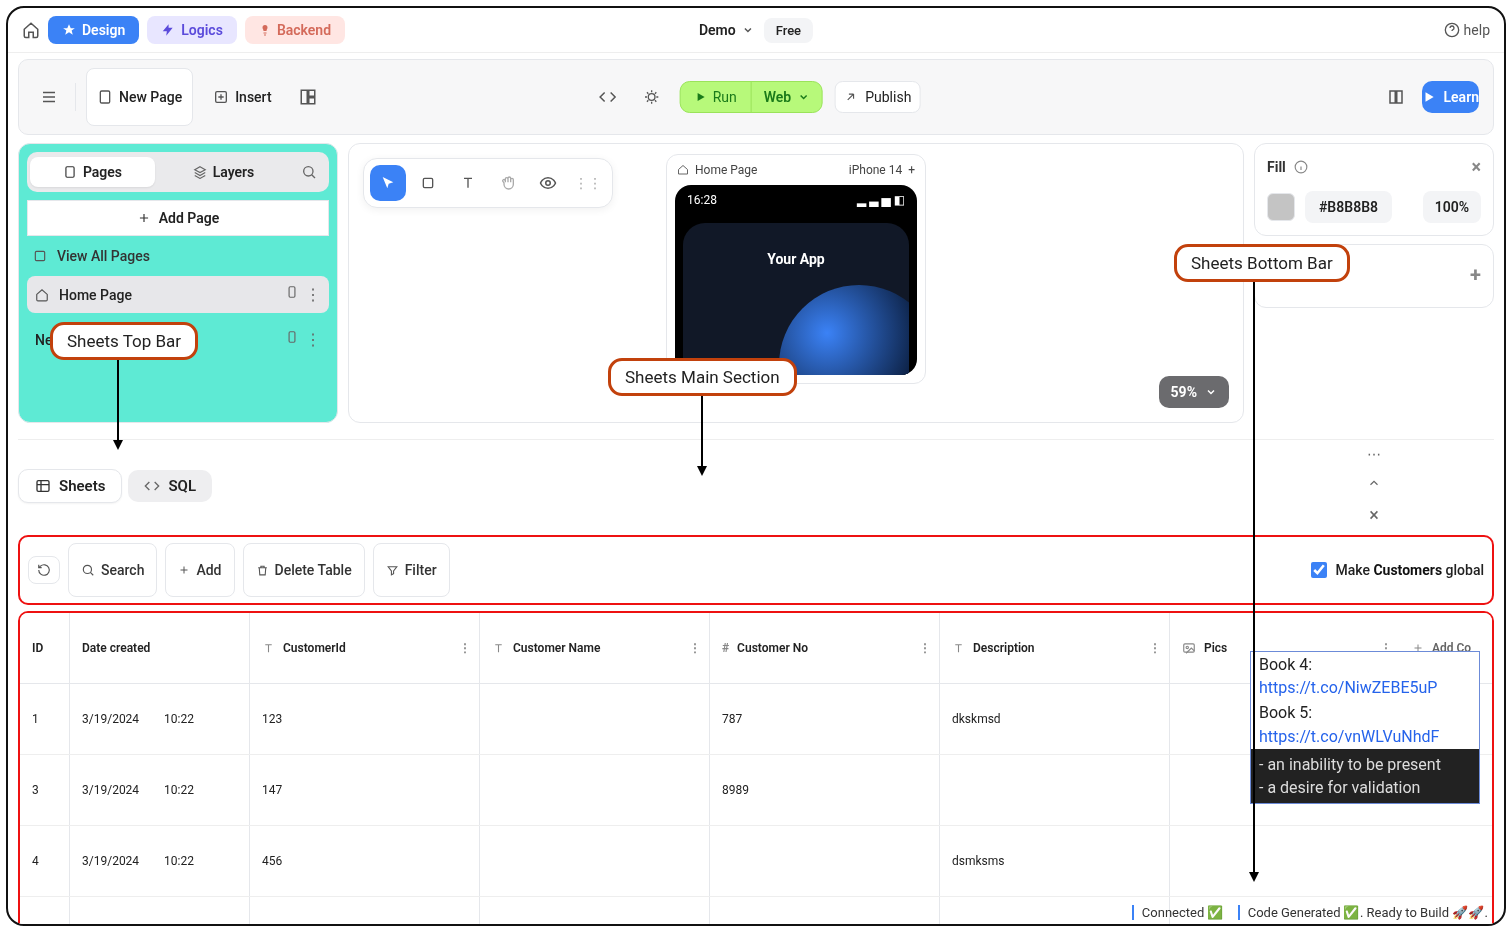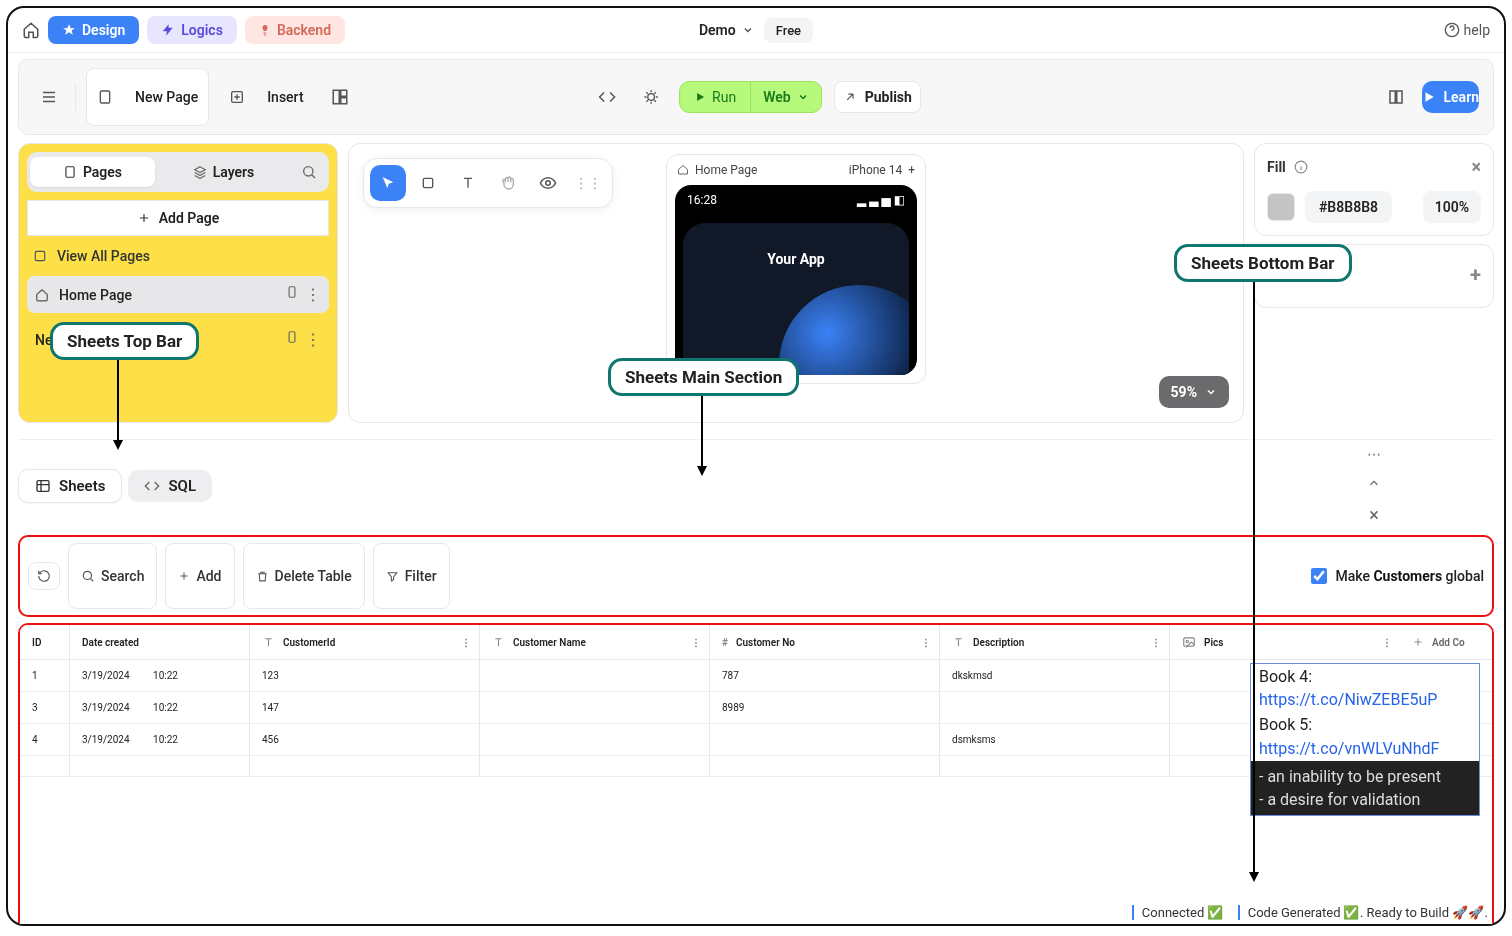--- a/index.html
+++ b/index.html
@@ -11,30 +11,30 @@
 .pill.lav{background:#e8e6ff;color:#5b4bdb}
 .pill.pink{background:#ffe6e3;color:#d46a5a}
 .topcenter{position:absolute;left:50%;transform:translateX(-50%);display:flex;align-items:center;gap:10px}
 .proj{font-weight:600;display:flex;align-items:center;gap:6px}
 .plan{background:#f3f4f6;padding:5px 12px;border-radius:8px;font-weight:500;font-size:13px}
 .topright{margin-left:auto;display:flex;align-items:center;gap:6px;color:#555}
 .hicon{width:18px;height:18px;display:inline-flex;align-items:center;justify-content:center}
 .row2{display:flex;align-items:center;padding:8px 14px;gap:10px;background:#f7f7f8;border:1px solid #e5e7eb;border-radius:10px;margin:4px 10px;position:relative}
 .iconbtn{width:32px;height:32px;display:flex;align-items:center;justify-content:center;border-radius:6px;cursor:pointer;color:#444}
 .sep{width:1px;height:28px;background:#e5e7eb}
-.tbtn{display:flex;align-items:center;gap:22px;padding:20px 10px;border-radius:8px;background:#fff;border:1px solid #e5e7eb;font-weight:500;cursor:pointer}
+.tbtn{display:flex;align-items:center;gap:6px;padding:20px 10px;border-radius:8px;background:#fff;border:1px solid #e5e7eb;font-weight:500;cursor:pointer}
 .tbtn.plain{background:transparent;border:none}
 .row2center{position:absolute;left:50%;transform:translateX(-50%);display:flex;align-items:center;gap:12px}
 .run{display:flex;align-items:center;background:#b7f97a;border-radius:10px;overflow:hidden;border:1px solid #9ae35a}
 .run .a{padding:7px 14px;display:flex;align-items:center;gap:6px;font-weight:400;color:#1a7a1a}
 .run .b{padding:7px 12px;border-left:1px solid #9ae35a;display:flex;align-items:center;gap:6px;font-weight:600;color:#1a7a1a}
-.pub{background:#fff;border:1px solid #e5e7eb;border-radius:8px;padding:7px 8px;display:flex;align-items:center;gap:8px;font-weight:700}
+.pub{background:#fff;border:1px solid #e5e7eb;border-radius:8px;padding:7px 8px;display:flex;align-items:center;gap:8px;font-weight:400}
 .learn{background:#3b82f6;color:#fff;border-radius:10px;padding:8px 0;display:flex;align-items:center;gap:8px;font-weight:600}
 .work{display:flex;gap:10px;padding:0 10px;margin-top:8px;height:280px}
-.leftp{width:320px;border:1px solid #e5e7eb;border-radius:12px;background:#fde047;padding:8px;display:flex;flex-direction:column;gap:8px}
+.leftp{width:320px;border:1px solid #e5e7eb;border-radius:12px;background:#5eead4;padding:8px;display:flex;flex-direction:column;gap:8px}
 .tabs{display:flex;gap:6px;background:#eaeaec;border-radius:10px;padding:3px;align-items:center}
 .tabs .t{flex:1;text-align:center;padding:7px;border-radius:8px;font-weight:600;display:flex;align-items:center;justify-content:center;gap:6px;cursor:pointer;font-size:14px}
 .tabs .t.on{background:#fff;box-shadow:0 1px 2px rgba(0,0,0,.08)}
 .tabs .se{width:34px;height:34px;display:flex;align-items:center;justify-content:center;color:#666}
 .addp{background:#fff;border:1px solid #e5e7eb;border-radius:0;padding:9px;display:flex;align-items:center;justify-content:center;gap:8px;font-weight:600}
 .vall{display:flex;align-items:center;gap:10px;padding:4px 6px;color:#333;font-weight:500;font-size:14px}
 .pgrow{display:flex;align-items:center;gap:10px;padding:9px 8px;border-radius:8px;font-weight:500}
 .pgrow.sel{background:#e7e7ea}
 .pgrow .sp{margin-left:auto;display:flex;gap:6px;color:#666}
 .canv{flex:1;border:1px solid #e5e7eb;border-radius:12px;background:#fff;position:relative;overflow:hidden}
@@ -51,36 +51,36 @@
 .planet{position:absolute;right:-30px;bottom:-40px;width:160px;height:160px;border-radius:50%;background:radial-gradient(circle at 30% 30%,#3b82f6,#0b1e3f 60%,#000)}
 .right{width:240px;display:flex;flex-direction:column;gap:8px}
 .panel{border:1px solid #e5e7eb;border-radius:12px;background:#fff;padding:12px}
 .ph{display:flex;align-items:center;gap:8px;font-weight:700;color:#333}
 .ph .x{margin-left:auto;color:#888;font-size:18px;cursor:pointer}
 .fillrow{display:flex;align-items:center;gap:10px;margin-top:14px}
 .sw{width:28px;height:28px;border-radius:6px;background:#c4c4c4;border:1px solid #e5e7eb}
 .hex{background:#f3f4f6;border-radius:8px;padding:8px 14px;font-weight:600}
 .pct{background:#f3f4f6;border-radius:8px;padding:8px 12px;font-weight:600;margin-left:auto}
 .gridh{display:flex;align-items:center;gap:8px;font-weight:700;color:#333;margin-top:6px}
-.ann{position:absolute;z-index:50;background:#fff;border:3px solid #0f766e;border-radius:14px;padding:6px 14px;font-weight:700;font-size:17px}
+.ann{position:absolute;z-index:50;background:#fff;border:3px solid #c2410c;border-radius:14px;padding:6px 14px;font-weight:400;font-size:17px}
 .arrow{position:absolute;z-index:49}
 .sheetsec{border-top:1px solid #eee;margin:16px 10px 0;padding-top:6px;position:relative}
 .stabs{display:flex;gap:6px;align-items:center}
 .stabs .t{display:flex;align-items:center;gap:8px;padding:7px 16px;border-radius:10px;font-weight:600;background:#eeeef0;cursor:pointer;font-size:15px}
 .stabs .t.on{background:#fff;border:1px solid #e5e7eb;box-shadow:0 1px 2px rgba(0,0,0,.05)}
 .stabs .right{margin-left:auto;display:flex;gap:14px;color:#666;align-items:center}
 .topbarred{border:2px solid #e11;border-radius:10px;padding:6px 8px;display:flex;align-items:center;gap:8px;margin-top:10px}
-.sb{background:#fff;border:1px solid #e5e7eb;border-radius:8px;padding:24px 12px;display:flex;align-items:center;gap:6px;font-weight:500;cursor:pointer;font-size:14px;color:#333}
+.sb{background:#fff;border:1px solid #e5e7eb;border-radius:8px;padding:18px 12px;display:flex;align-items:center;gap:6px;font-weight:500;cursor:pointer;font-size:14px;color:#333}
 .sb.ic{padding:6px 8px}
 .mkg{margin-left:auto;display:flex;align-items:center;gap:8px;font-weight:500}
 .mkg input{width:16px;height:16px;accent-color:#3b82f6}
 .mkg b{color:#111}
 .gridwrap{border:2px solid #e11;border-radius:10px;margin-top:6px;height:380px;background:#fff;overflow:hidden;position:relative}
 .hdr{display:flex;border-bottom:1px solid #e5e7eb;background:#fff;font-weight:600;color:#222}
-.cell{padding:10px 12px;border-right:1px solid #e5e7eb;display:flex;align-items:center;gap:8px;position:relative;font-size:10px}
+.cell{padding:28px 12px;border-right:1px solid #e5e7eb;display:flex;align-items:center;gap:8px;position:relative;font-size:12px}
 .rowd{display:flex;border-bottom:1px solid #eee;font-size:14.5px}
 .c1{width:50px}.c2{width:180px}.c3{width:230px}.c4{width:230px}.c5{width:230px}.c6{width:230px}.c7{width:230px;border-right:none}.c8{flex:1;border-right:none;justify-content:flex-start;color:#666}
 .cell .m{position:absolute;right:8px;color:#888;cursor:pointer}
 .pics{position:absolute;right:12px;top:38px;width:230px;border:1px solid #6c8bd8;background:#fff;font-size:16px;line-height:1.45}
 .pics .ln{padding:1px 8px}
 .pics a{color:#2563eb;text-decoration:none}
 .pics .dark{background:#222;color:#ddd;padding:4px 8px}
 .status{position:absolute;bottom:4px;right:16px;display:flex;align-items:center;gap:14px;font-size:13px;color:#333}
 .status .d{border-left:2px solid #3b82f6;padding-left:8px}
 svg{display:block}

